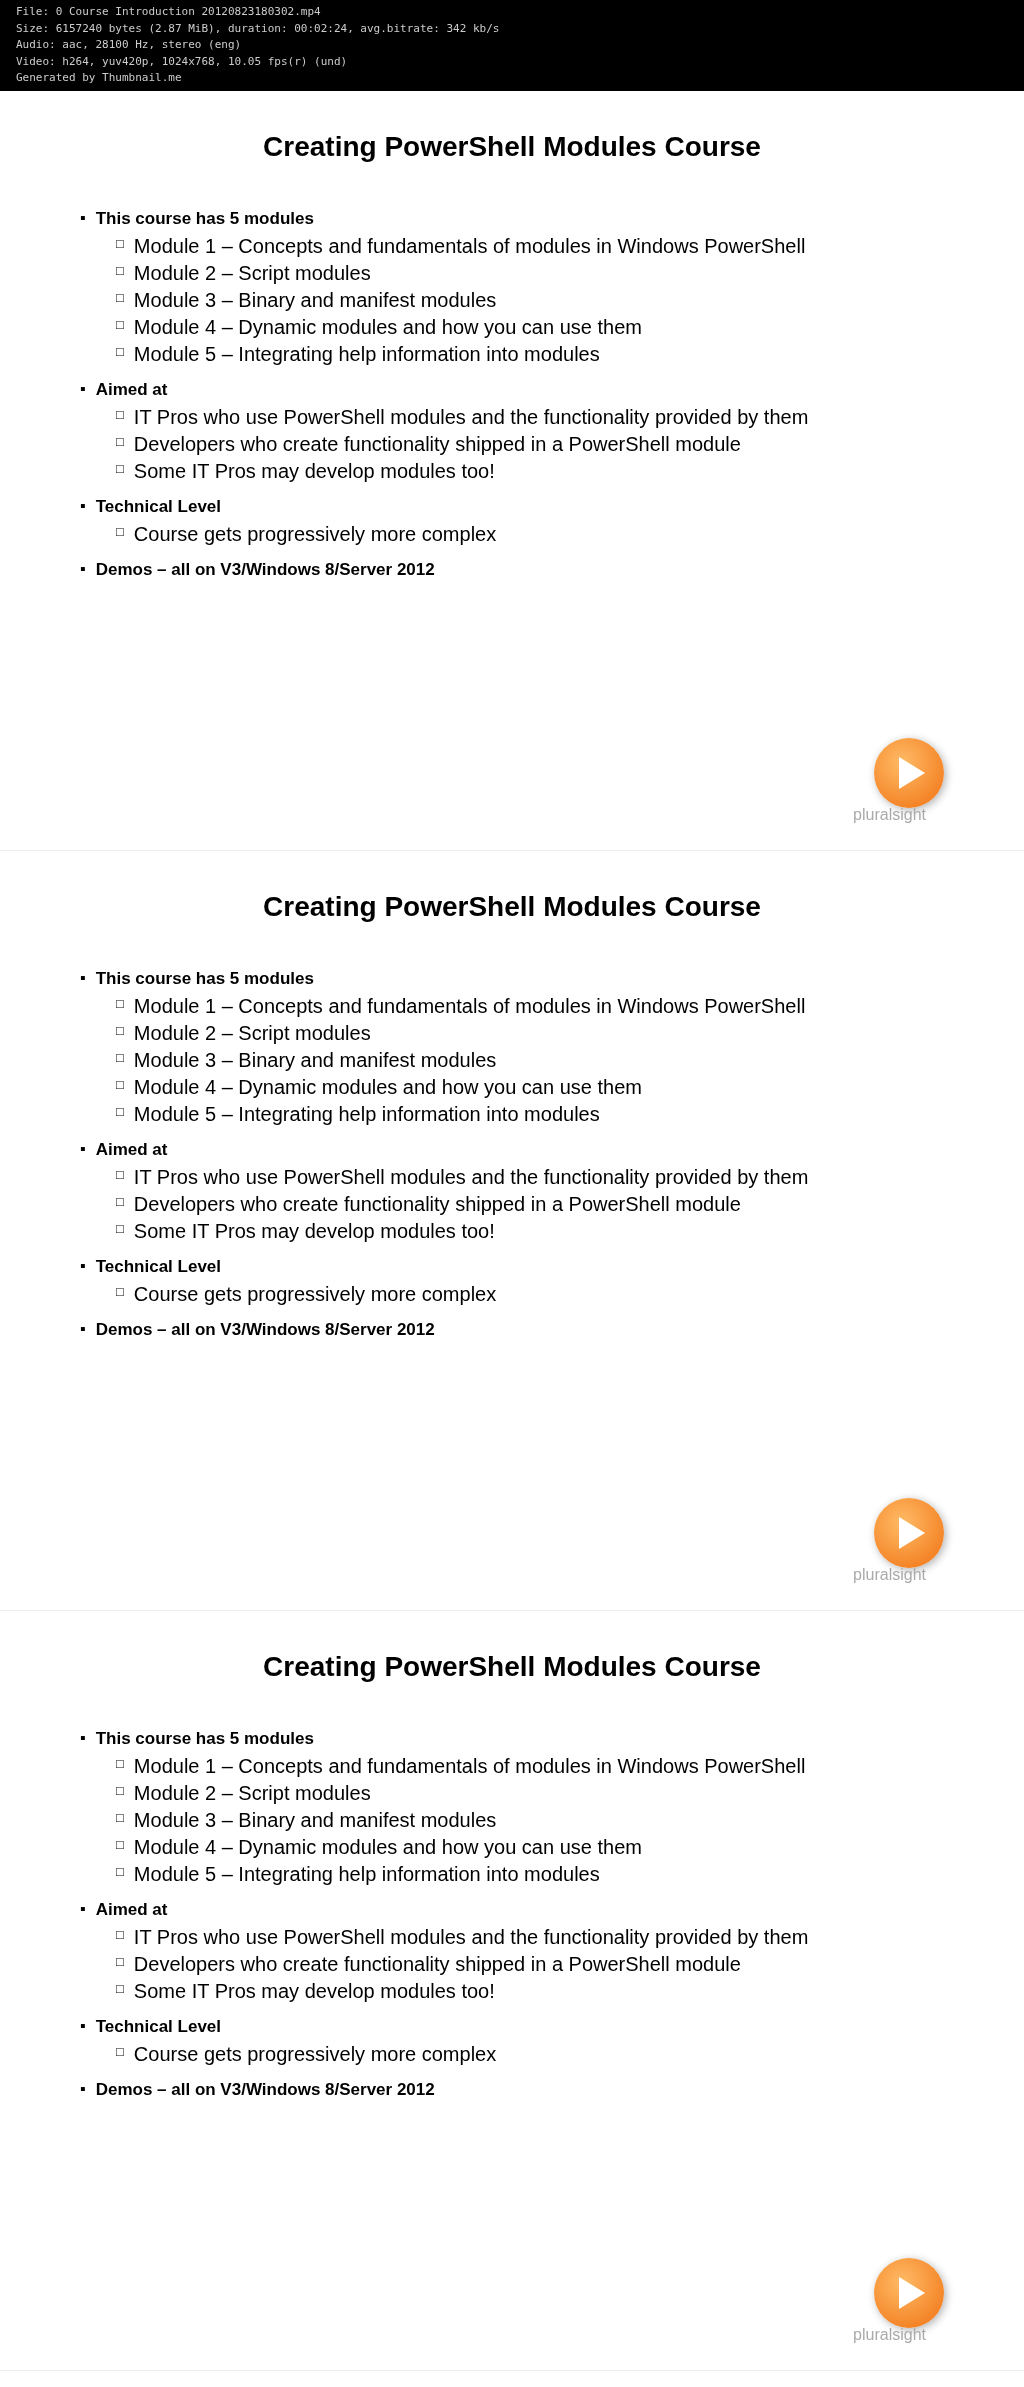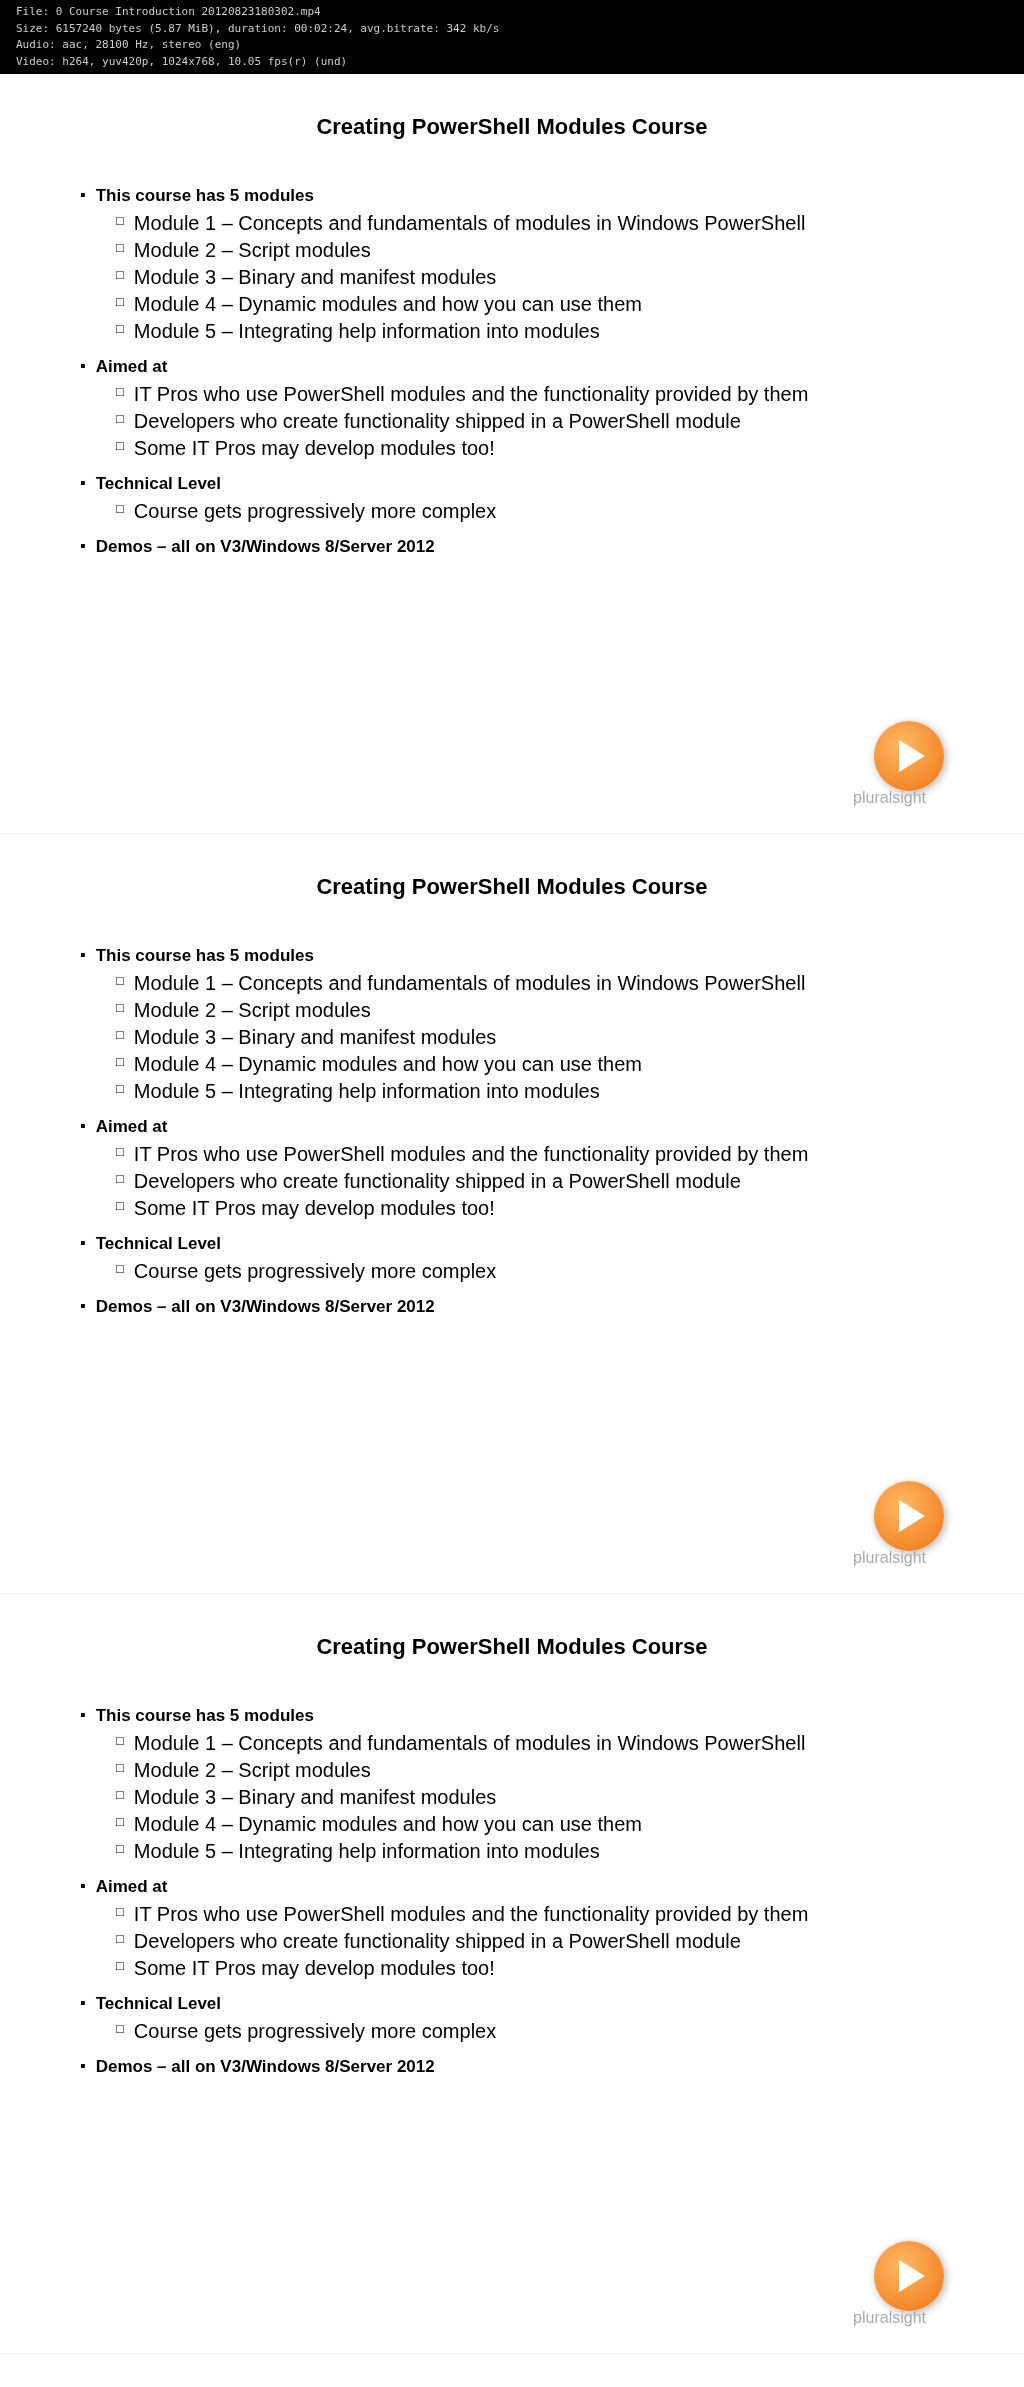--- a/index.html
+++ b/index.html
@@ -23,21 +23,21 @@
 
     .slide {
       position: relative;
       padding: 40px 60px 60px 60px;
       min-height: 760px;
       border-bottom: 1px solid #eee;
     }
 
     .slide-title {
       text-align: center;
-      font-size: 22px;
+      font-size: 28px;
       font-weight: bold;
       margin-bottom: 36px;
       color: #000;
     }
 
     .content {
       padding-left: 20px;
       margin-top: 46px;
     }
 
@@ -132,23 +132,24 @@
       display: flex;
       flex-direction: column;
       align-items: center;
     }
   </style>
 </head>
 <body>
 
 <div class="top-bar">
   <div>File: 0 Course Introduction 20120823180302.mp4</div>
-  <div>Size: 6157240 bytes (5.87 MiB), duration: 00:02:24, avg.bitrate: 342 kb/s</div>
+  <div>Size: 6157240 bytes (2.87 MiB), duration: 00:02:24, avg.bitrate: 342 kb/s</div>
   <div>Audio: aac, 28100 Hz, stereo (eng)</div>
   <div>Video: h264, yuv420p, 1024x768, 10.05 fps(r) (und)</div>
+  <div>Generated by Thumbnail.me</div>
 </div>
 
 <div id="slides-container">
     <div class="slide">
       <div class="slide-title">Creating PowerShell Modules Course</div>
       <div class="content">
         <ul class="main-list">
           <li>
             <span class="bullet-label">This course has 5 modules</span>
             <ul class="sub-list">

